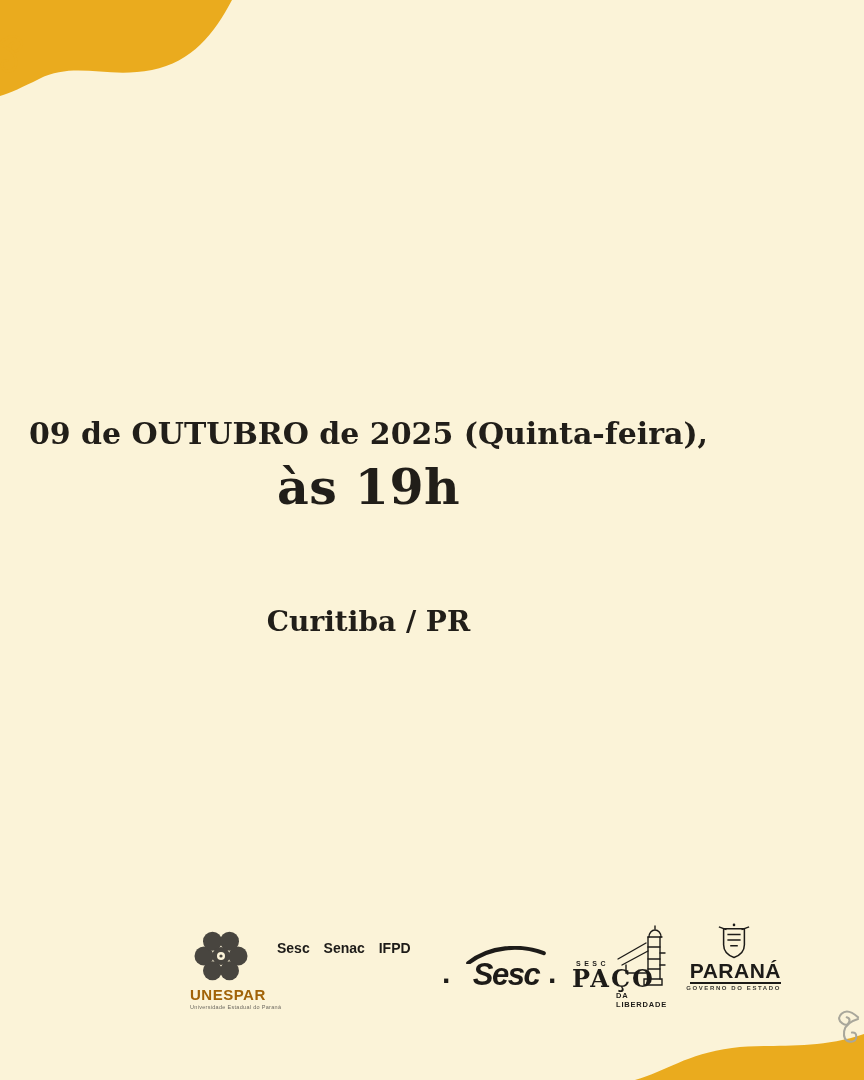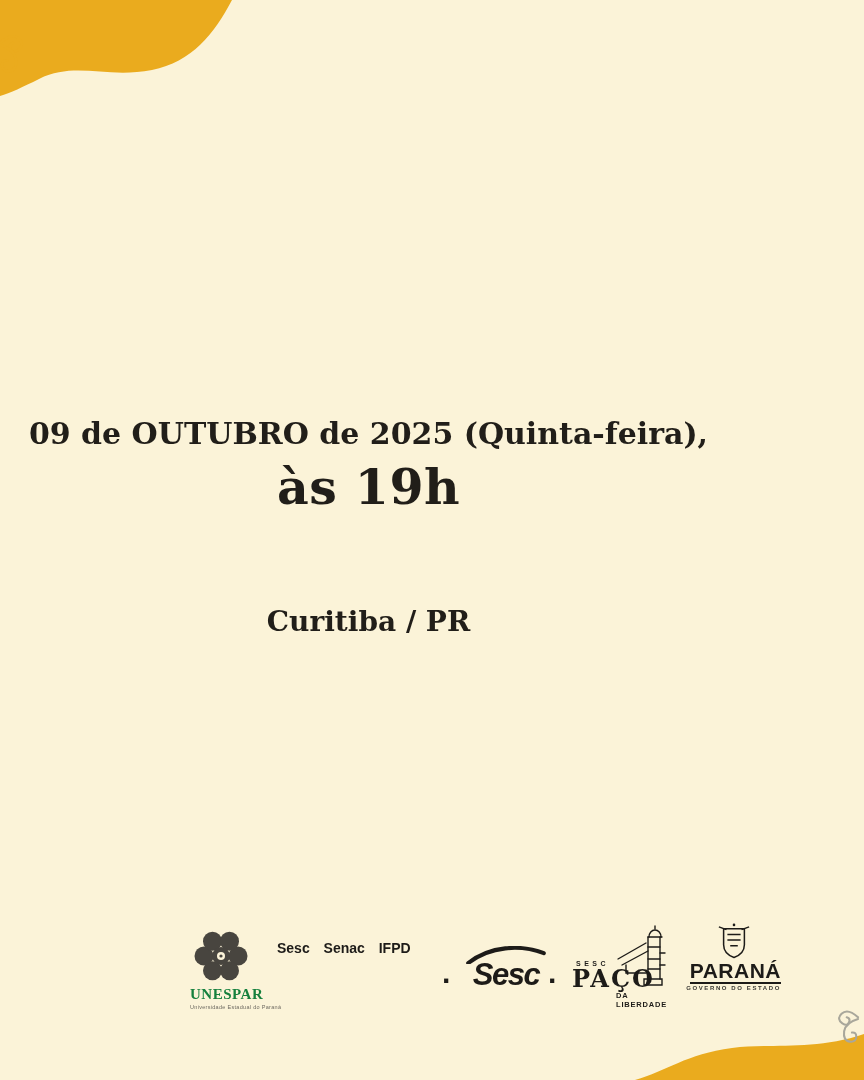--- a/index.html
+++ b/index.html
@@ -29,21 +29,21 @@
   .line-venue{top:543px;font-size:28px;}
   .line-city{top:605px;font-size:28px;}
 
   
   .logo-strip{position:absolute;left:0;top:920px;width:864px;height:95px;font-family:"Liberation Sans", sans-serif;color:#1D1B18;}
   .logo{position:absolute;text-align:right;}
   .logo-embap{left:126px;top:8px;width:62px;}
   .logo-unespar{left:190px;top:8px;width:62px;}
   .logo-name{font-weight:800;font-size:15px;letter-spacing:.5px;margin-top:2px;}
   .logo-sub{font-size:5.5px;color:#6E6A61;letter-spacing:.3px;margin-top:1px;white-space:nowrap;}
-  .unespar-name{color:#15803d;font-family:Liberation Serif, serif;}
+  .unespar-name{color:#a16207;}
 
   .logo-fecomercio{left:277px;top:16px;width:158px;text-align:left;}
   .feco-row{position:relative;font-weight:800;font-size:24px;letter-spacing:-0.5px;line-height:26px;}
   .feco-pr{font-weight:600;margin-left:4px;}
   .feco-feather{position:absolute;top:-17px;right:-6px;}
   .feco-sub{font-weight:800;font-size:14px;word-spacing:10px;letter-spacing:0;margin-top:4px;}
 
   .dot-sep{position:absolute;top:44px;font-size:30px;font-weight:900;color:#1D1B18;}
   .dot-1{left:442px;}
   .dot-2{left:548px;}

